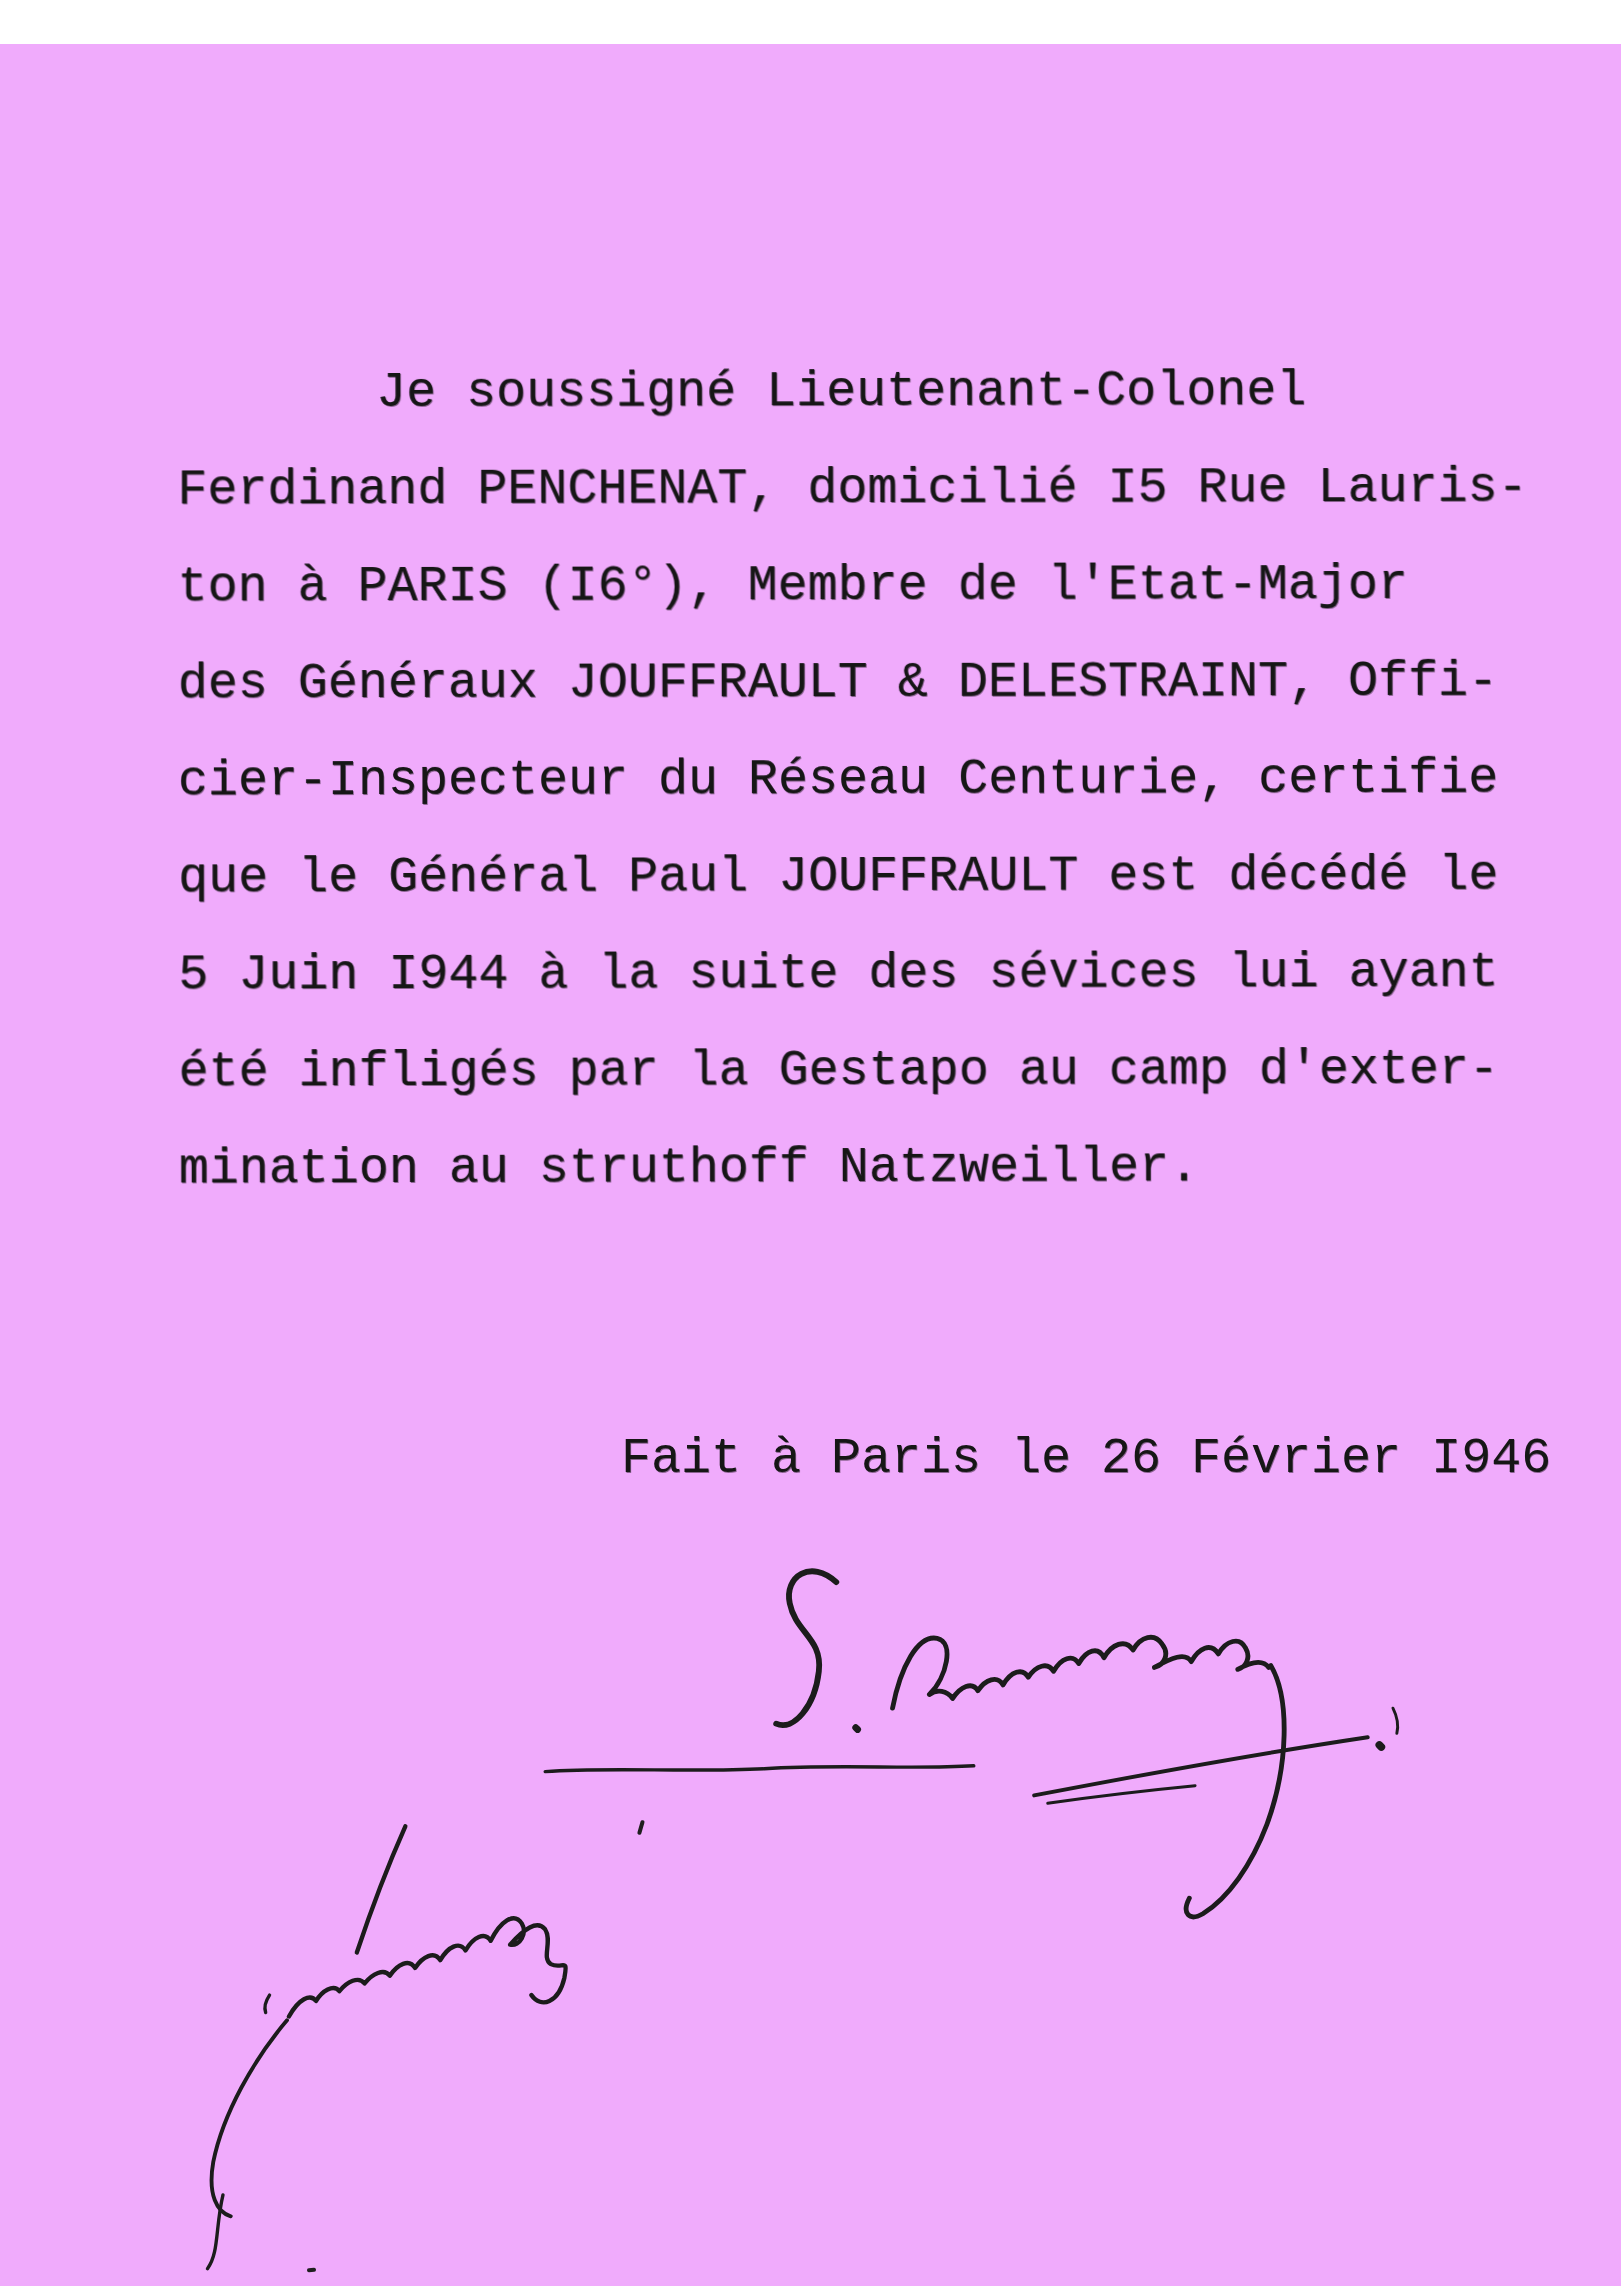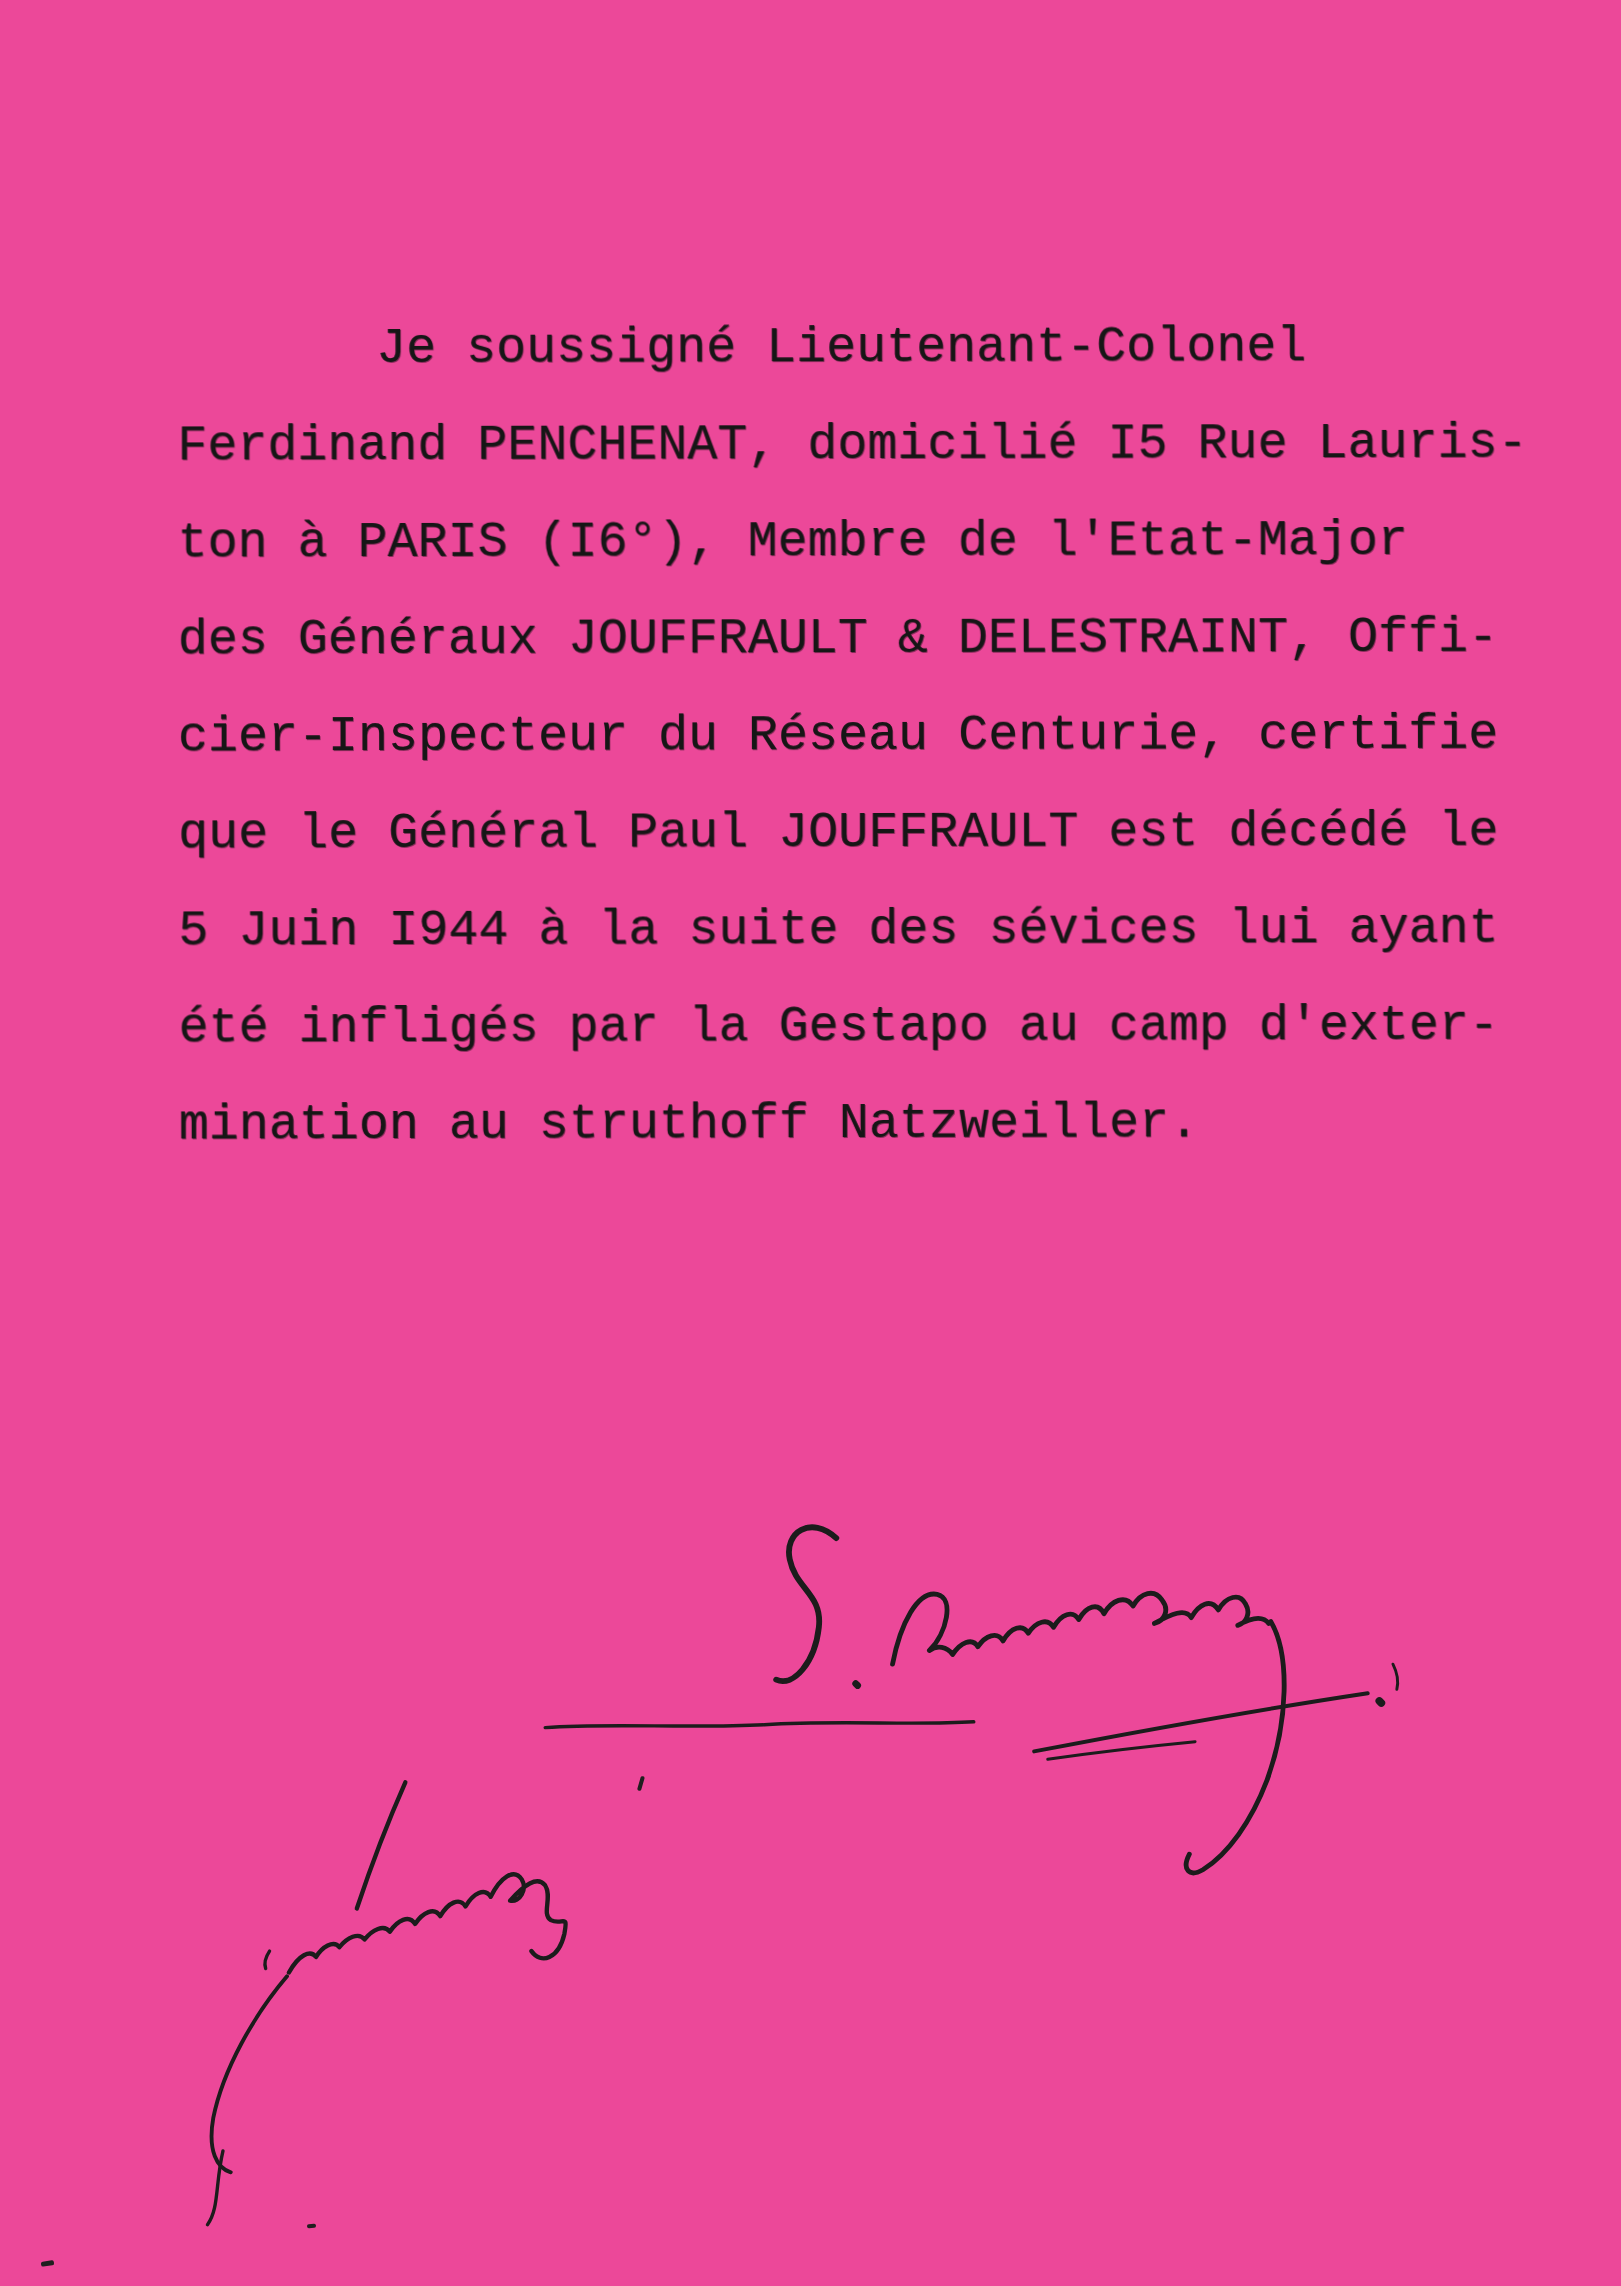--- a/index.html
+++ b/index.html
@@ -5,21 +5,22 @@
   html, body { margin: 0; padding: 0; }
   body {
     width: 1621px; height: 2286px;
     background: #ffffff;
     position: relative;
     overflow: hidden;
     font-family: "Liberation Mono", "DejaVu Sans Mono", monospace;
   }
   .page {
     position: absolute; inset: 0;
-    background: #ec4899;
+    background: #f0abfc;
+    margin-top: 44px;
   }
   
   .typed-body {
     position: absolute;
     left: 178px; top: 299px;
     width: 1388px;
     font-size: 50px;
     line-height: 97px;
     color: #1b1b1b;
     transform: rotate(-0.12deg);
@@ -55,20 +56,21 @@
     <div class="typed-line">Ferdinand PENCHENAT, domicilié I5 Rue Lauris-</div>
     <div class="typed-line">ton à PARIS (I6°), Membre de l'Etat-Major</div>
     <div class="typed-line">des Généraux JOUFFRAULT &amp; DELESTRAINT, Offi-</div>
     <div class="typed-line">cier-Inspecteur du Réseau Centurie, certifie</div>
     <div class="typed-line">que le Général Paul JOUFFRAULT est décédé le</div>
     <div class="typed-line">5 Juin I944 à la suite des sévices lui ayant</div>
     <div class="typed-line">été infligés par la Gestapo au camp d'exter-</div>
     <div class="typed-line">mination au struthoff Natzweiller.</div>
   </div>
 
+  <div class="dateline">Fait à Paris le 26 Février I946</div>
 
   <svg class="sig-svg" style="left:747px; top:1509px;" width="679" height="417" viewBox="0 0 700 430">
     <path stroke-width="6" d="M 92 30 C 66 6 38 24 44 52 C 50 82 78 88 74 122 C 70 158 48 184 30 176"></path>
     <path stroke-width="7" d="M 112 180 l 2 2"></path>
     <path stroke-width="5" d="M 150 160
          C 158 118 176 84 196 88
          C 214 92 206 128 188 146
          C 196 140 206 142 212 150
          C 220 138 232 132 238 142
          C 246 130 258 126 264 136

